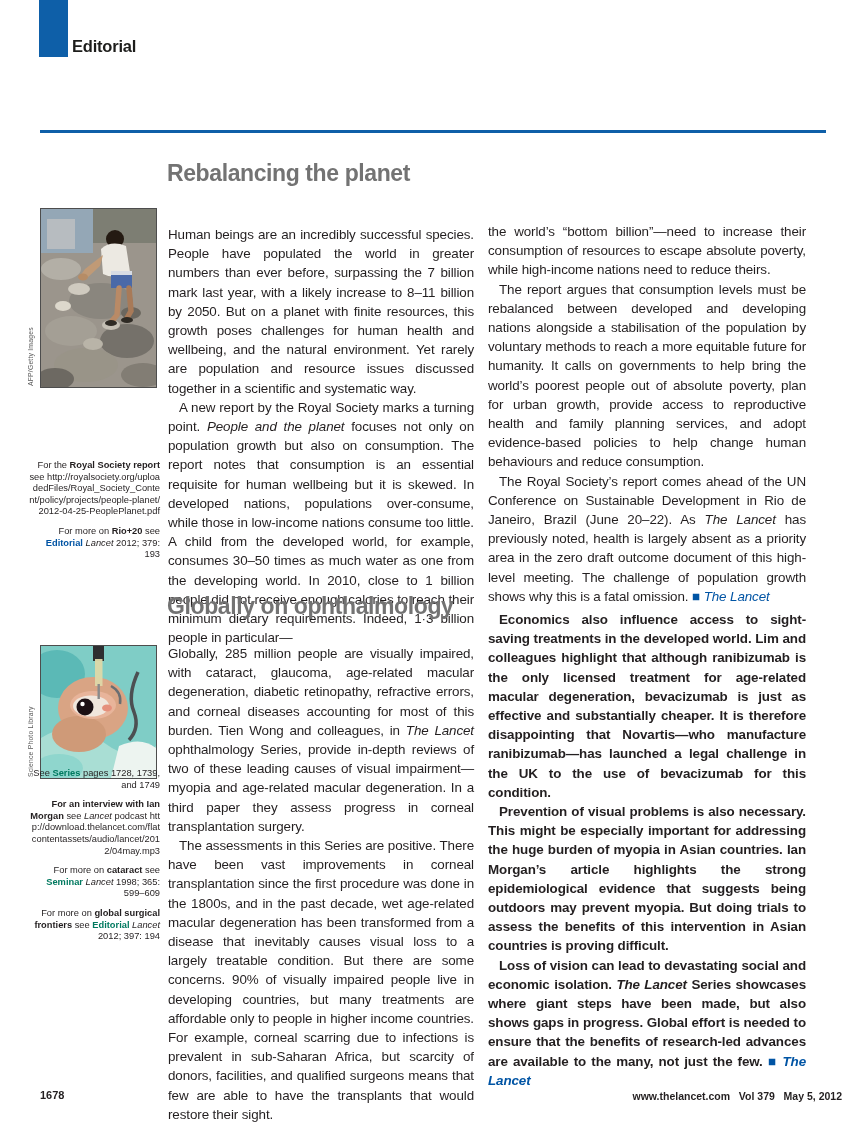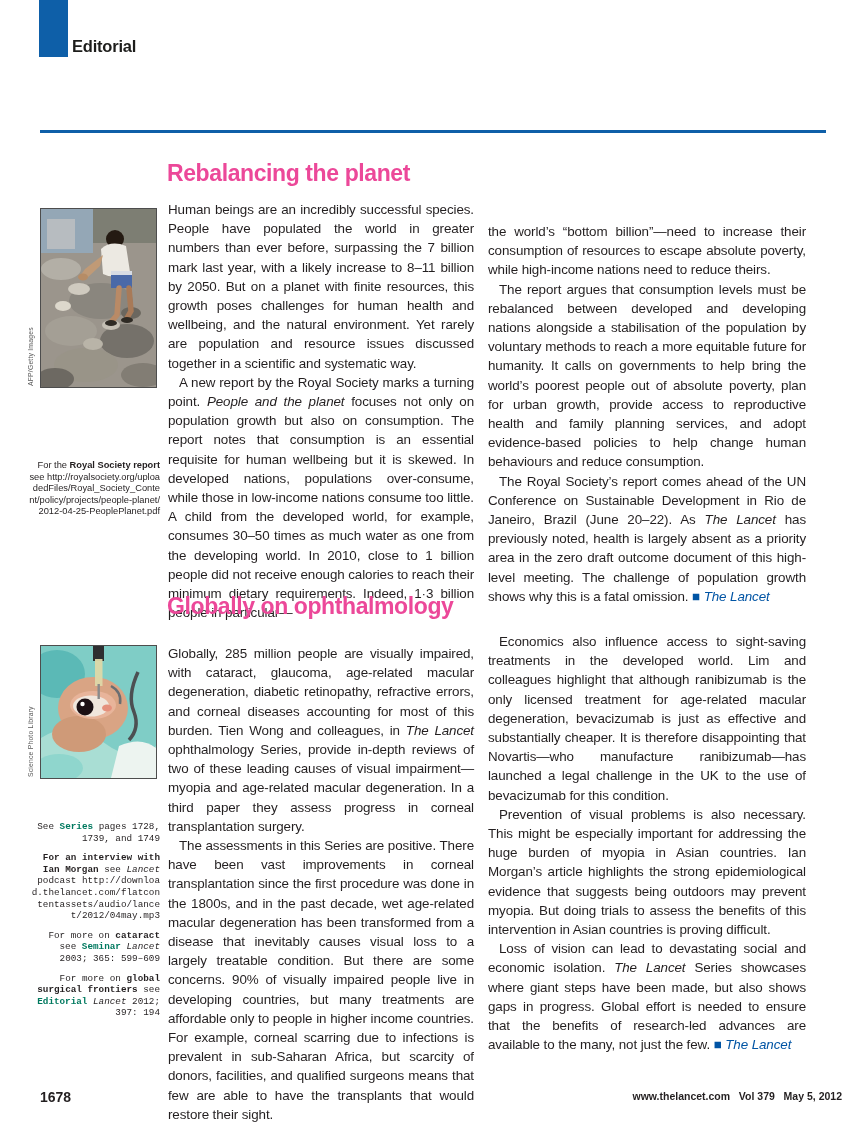--- a/index.html
+++ b/index.html
@@ -11,57 +11,57 @@
   .it{font-style:italic;}
   .bd{font-weight:bold;}
   .url{word-break:break-all;}
 
   
   .brand-block{position:absolute;left:39px;top:0;width:29px;height:57px;background:var(--brand,#0e5fa8);}
   .section-label{position:absolute;left:72px;top:37px;font-size:16.5px;font-weight:bold;color:#1d1d1b;letter-spacing:-0.2px;}
   .top-rule{position:absolute;left:40px;top:130px;width:786px;height:3px;background:var(--brand,#0e5fa8);}
 
   
-  .art-title{position:absolute;left:167px;margin:0;font-size:23px;font-weight:bold;color:#ec4899;letter-spacing:-0.4px;}
+  .art-title{position:absolute;left:167px;margin:0;font-size:23px;font-weight:bold;color:#737373;letter-spacing:-0.4px;}
   #title-1{top:160px;}
   #title-2{top:593px;}
 
   
   .col{position:absolute;width:306px;font-size:13.4px;line-height:19.2px;text-align:justify;letter-spacing:-0.1px;}
   .col p{margin:0;}
   .col p.indent{text-indent:11px;}
-  #a1c1{left:168px;top:200px;width:306px;}
+  #a1c1{left:168px;top:225px;width:306px;}
   #a1c2{left:488px;top:222px;width:318px;}
   #a2c1{left:168px;top:644px;width:306px;}
-  #a2c2{left:488px;top:632px;width:318px;}
+  #a2c2{left:488px;top:610px;width:318px;font-weight:bold;}
 
   
   .figure{position:absolute;border:1px solid #4d4d4d;overflow:hidden;background:#999;}
   #fig1{left:40px;top:208px;width:115px;height:178px;}
   #fig2{left:40px;top:645px;width:115px;height:132px;}
   .figure svg{display:block;}
   .credit{
     position:absolute;writing-mode:vertical-rl;transform:rotate(180deg);
     font-size:6.8px;color:#5a5a5a;letter-spacing:0.2px;text-align:left;
   }
   #credit1{left:27px;top:208px;height:178px;}
   #credit2{left:27px;top:645px;height:132px;}
 
   
   .mnotes{position:absolute;left:28px;width:132px;}
   #mnotes1{top:460px;}
-  #mnotes2{top:821px;font-family:Liberation Mono, monospace;}
+  #mnotes2{top:768px;}
   .mnote{
     margin:0 0 8px 0;text-align:right;font-size:9.3px;line-height:11.6px;
     color:#231f20;overflow-wrap:break-word;
   }
   .mnote.gap{}
 
   
-  .footer-left{position:absolute;left:40px;top:1089px;font-size:14px;font-weight:bold;color:#231f20;}
+  .footer-left{position:absolute;left:40px;top:1089px;font-size:11px;font-weight:bold;color:#231f20;}
   .footer-right{position:absolute;right:24px;top:1090px;font-size:10.5px;font-weight:bold;color:#231f20;white-space:pre;}
 </style>
 </head>
 <body>
 
 <div class="brand-block"></div>
 <div class="section-label">Editorial</div>
 <div class="top-rule"></div>
 
 <h1 class="art-title" id="title-1">Rebalancing the planet</h1>
@@ -93,20 +93,21 @@
     <path d="M78 79 L76 106 L71 112" stroke="#b98a66" stroke-width="5.5" fill="none" stroke-linecap="round"></path>
     <path d="M88 79 L90 102 L86 109" stroke="#a87a58" stroke-width="5.5" fill="none" stroke-linecap="round"></path>
     <ellipse cx="70" cy="114" rx="6" ry="3" fill="#2e2a24"></ellipse>
     <ellipse cx="86" cy="111" rx="6" ry="3" fill="#2e2a24"></ellipse>
   </svg>
 </figure>
 <div class="credit" id="credit1">AFP/Getty Images</div>
 
 <div class="mnotes" id="mnotes1">
   <p class="mnote"><span>For the </span><span class="bd">Royal Society report</span><span> see </span><span class="url">http://royalsociety.org/uploadedFiles/Royal_Society_Content/policy/projects/people-planet/2012-04-25-PeoplePlanet.pdf</span></p>
+  <p class="mnote"><span>For more on </span><span class="bd">Rio+20</span><span> see </span><span class="bd" style="color: rgb(0, 84, 164);">Editorial</span><span> </span><span class="it">Lancet</span><span> 2012; 379: 193</span></p>
 </div>
 
 <div class="col" id="a1c1">
   <p><span>Human beings are an incredibly successful species. People have populated the world in greater numbers than ever before, surpassing the 7 billion mark last year, with a likely increase to 8–11 billion by 2050. But on a planet with finite resources, this growth poses challenges for human health and wellbeing, and the natural environment. Yet rarely are population and resource issues discussed together in a scientific and systematic way.</span></p>
   <p class="indent"><span>A new report by the Royal Society marks a turning point. </span><span class="it">People and the planet</span><span> focuses not only on population growth but also on consumption. The report notes that consumption is an essential requisite for human wellbeing but it is skewed. In developed nations, populations over-consume, while those in low-income nations consume too little. A child from the developed world, for example, consumes 30–50 times as much water as one from the developing world. In 2010, close to 1 billion people did not receive enough calories to reach their minimum dietary requirements. Indeed, 1·3 billion people in particular—</span></p>
 </div>
 <div class="col" id="a1c2">
   <p><span>the world’s “bottom billion”—need to increase their consumption of resources to escape absolute poverty, while high-income nations need to reduce theirs.</span></p>
   <p class="indent"><span>The report argues that consumption levels must be rebalanced between developed and developing nations alongside a stabilisation of the population by voluntary methods to reach a more equitable future for humanity. It calls on governments to help bring the world’s poorest people out of absolute poverty, plan for urban growth, provide access to reproductive health and family planning services, and adopt evidence-based policies to help change human behaviours and reduce consumption.</span></p>
   <p class="indent"><span>The Royal Society’s report comes ahead of the UN Conference on Sustainable Development in Rio de Janeiro, Brazil (June 20–22). As </span><span class="it">The Lancet</span><span> has previously noted, health is largely absent as a priority area in the zero draft outcome document of this high-level meeting. The challenge of population growth shows why this is a fatal omission. </span><span style="color: rgb(0, 84, 164);">■ </span><span class="it" style="color: rgb(0, 84, 164);">The Lancet</span></p>
@@ -133,21 +134,21 @@
     <path d="M70 40 Q81 46 79 58" stroke="#6a6e72" stroke-width="2.5" fill="none"></path>
     <path d="M78 100 Q100 90 115 102 L115 132 L70 132 Z" fill="#edf4f0"></path>
     <ellipse cx="18" cy="122" rx="24" ry="14" fill="#8fd6cd"></ellipse>
   </svg>
 </figure>
 <div class="credit" id="credit2">Science Photo Library</div>
 
 <div class="mnotes" id="mnotes2">
   <p class="mnote"><span>See </span><span class="bd" style="color: rgb(0, 121, 95);">Series</span><span> pages 1728, 1739, and 1749</span></p>
   <p class="mnote gap"><span class="bd">For an interview with Ian Morgan</span><span> see </span><span class="it">Lancet</span><span> podcast </span><span class="url">http://download.thelancet.com/flatcontentassets/audio/lancet/2012/04may.mp3</span></p>
-  <p class="mnote"><span>For more on </span><span class="bd">cataract</span><span> see </span><span class="bd" style="color: rgb(0, 121, 95);">Seminar</span><span> </span><span class="it">Lancet</span><span> 2003; 365: 599–609</span></p>
+  <p class="mnote"><span>For more on </span><span class="bd">cataract</span><span> see </span><span class="bd" style="color: rgb(0, 121, 95);">Seminar</span><span> </span><span class="it">Lancet</span><span> 1998; 365: 599–609</span></p>
   <p class="mnote"><span>For more on </span><span class="bd">global surgical frontiers</span><span> see </span><span class="bd" style="color: rgb(0, 121, 95);">Editorial</span><span> </span><span class="it">Lancet</span><span> 2012; 397: 194</span></p>
 </div>
 
 <div class="col" id="a2c1">
   <p><span>Globally, 285 million people are visually impaired, with cataract, glaucoma, age-related macular degeneration, diabetic retinopathy, refractive errors, and corneal diseases accounting for most of this burden. Tien Wong and colleagues, in </span><span class="it">The Lancet</span><span> ophthalmology Series, provide in-depth reviews of two of these leading causes of visual impairment—myopia and age-related macular degeneration. In a third paper they assess progress in corneal transplantation surgery.</span></p>
   <p class="indent"><span>The assessments in this Series are positive. There have been vast improvements in corneal transplantation since the first procedure was done in the 1800s, and in the past decade, wet age-related macular degeneration has been transformed from a disease that inevitably causes visual loss to a largely treatable condition. But there are some concerns. 90% of visually impaired people live in developing countries, but many treatments are affordable only to people in higher income countries. For example, corneal scarring due to infections is prevalent in sub-Saharan Africa, but scarcity of donors, facilities, and qualified surgeons means that few are able to have the transplants that would restore their sight.</span></p>
 </div>
 <div class="col" id="a2c2">
   <p class="indent"><span>Economics also influence access to sight-saving treatments in the developed world. Lim and colleagues highlight that although ranibizumab is the only licensed treatment for age-related macular degeneration, bevacizumab is just as effective and substantially cheaper. It is therefore disappointing that Novartis—who manufacture ranibizumab—has launched a legal challenge in the UK to the use of bevacizumab for this condition.</span></p>
   <p class="indent"><span>Prevention of visual problems is also necessary. This might be especially important for addressing the huge burden of myopia in Asian countries. Ian Morgan’s article highlights the strong epidemiological evidence that suggests being outdoors may prevent myopia. But doing trials to assess the benefits of this intervention in Asian countries is proving difficult.</span></p>

